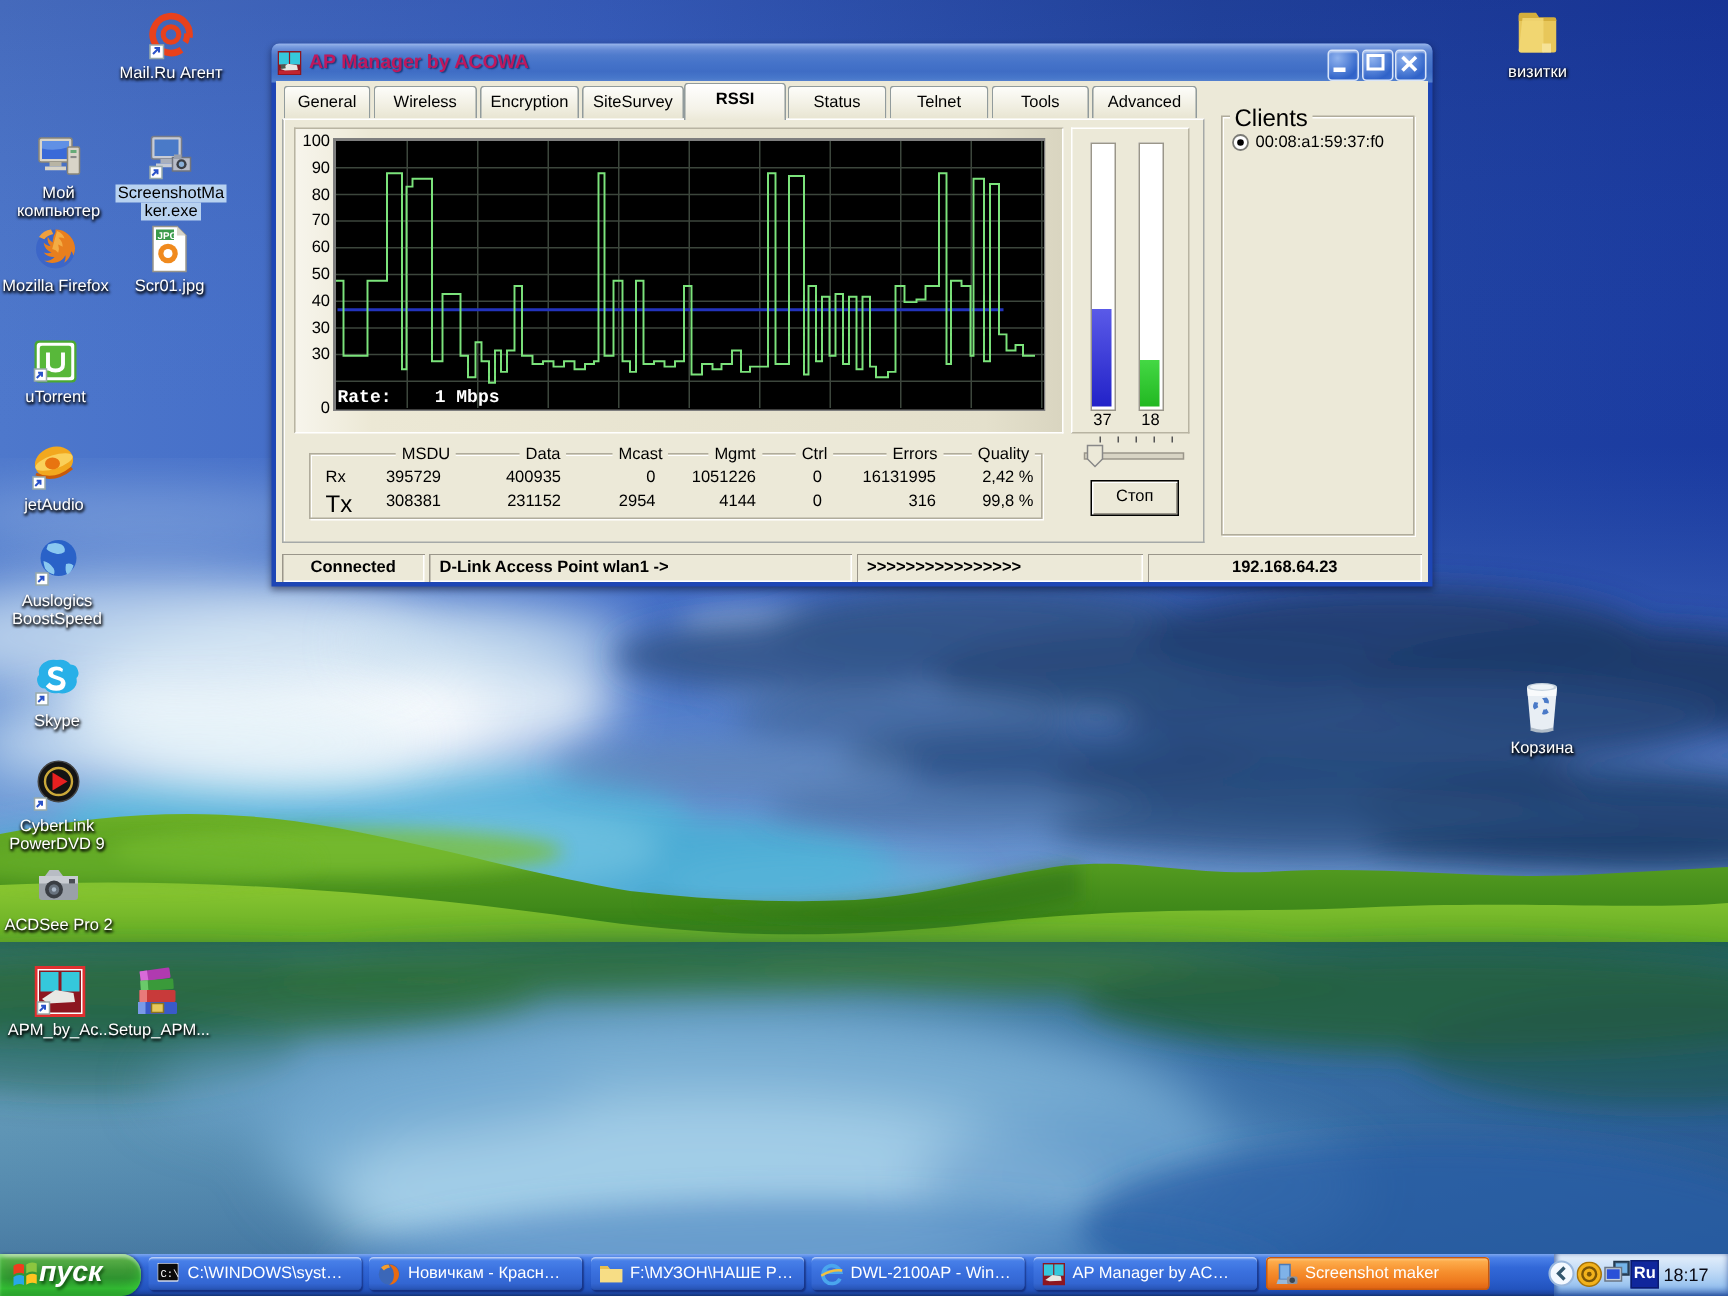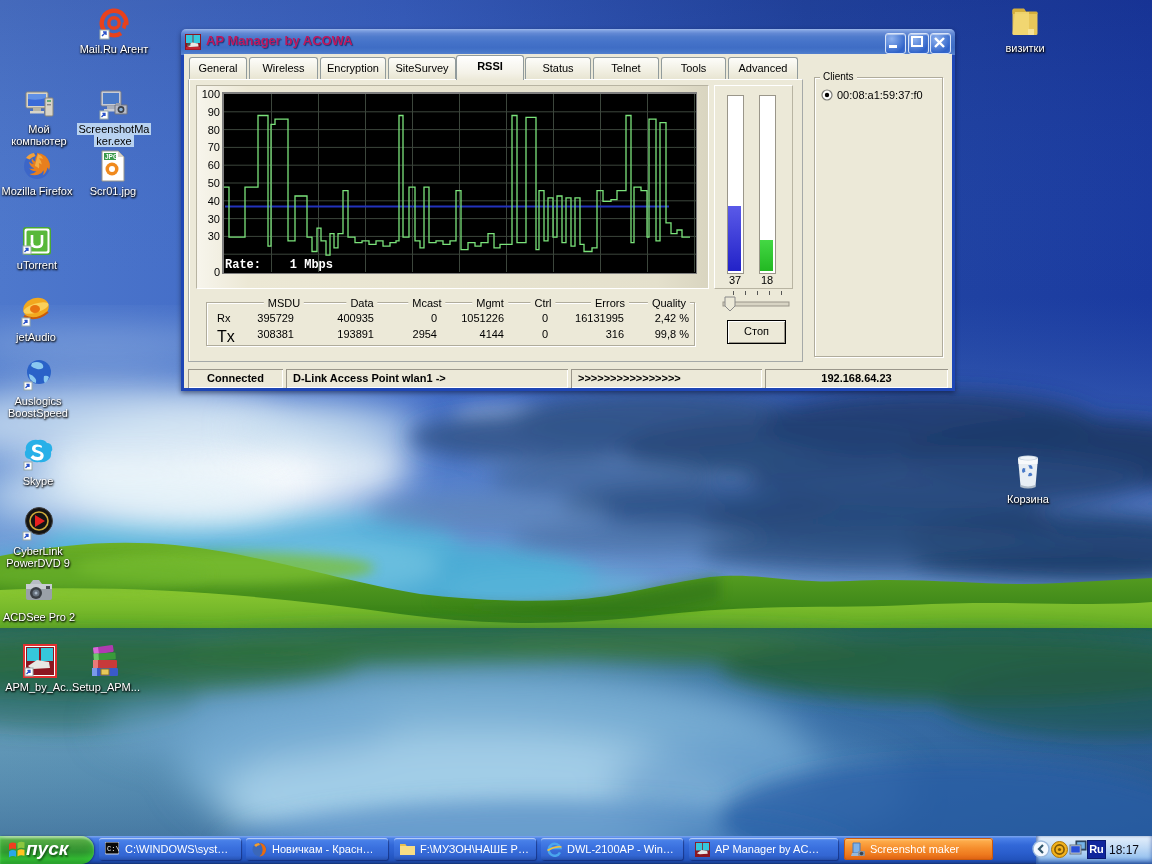--- a/index.html
+++ b/index.html
@@ -440,29 +440,29 @@
  <div class="abs" style="left:36px;top:283px;font-size:11px;">Rx</div>
  <div class="abs num" style="left:23px;top:283px;">395729</div>
  <div class="abs num" style="left:103px;top:283px;">400935</div>
  <div class="abs num" style="left:166px;top:283px;">0</div>
  <div class="abs num" style="left:233px;top:283px;">1051226</div>
  <div class="abs num" style="left:277px;top:283px;">0</div>
  <div class="abs num" style="left:353px;top:283px;">16131995</div>
  <div class="abs num" style="left:418px;top:283px;">2,42 %</div>
  <div class="abs" style="left:36px;top:299px;font-size:16px;">Tx</div>
  <div class="abs num" style="left:23px;top:299px;">308381</div>
- <div class="abs num" style="left:103px;top:299px;">193891</div>
+ <div class="abs num" style="left:103px;top:299px;">231152</div>
  <div class="abs num" style="left:166px;top:299px;">2954</div>
  <div class="abs num" style="left:233px;top:299px;">4144</div>
  <div class="abs num" style="left:277px;top:299px;">0</div>
  <div class="abs num" style="left:353px;top:299px;">316</div>
  <div class="abs num" style="left:418px;top:299px;">99,8 %</div>
 
  <div class="abs grpbox" style="left:633px;top:48px;width:127px;height:278px;"></div>
- <div class="abs" style="left:639px;top:42px;font-size:10px;background:#ece9d8;padding:0 3px;z-index:2;">Clients</div>
+ <div class="abs" style="left:639px;top:42px;font-size:16px;background:#ece9d8;padding:0 3px;z-index:2;">Clients</div>
  <svg class="abs" style="left:640px;top:60px" width="12" height="12" viewBox="0 0 12 12">
   <circle cx="6" cy="6" r="5" fill="#fff" stroke="#7b7b76" stroke-width="1.2"></circle>
   <circle cx="6" cy="6" r="2.2" fill="#000"></circle>
  </svg>
  <div class="abs" style="left:656px;top:60px;font-size:11px;">00:08:a1:59:37:f0</div>
 
  <div class="sbar" style="left:7px;top:340px;width:95px;"><span>Connected</span></div>
  <div class="sbar" style="left:105px;top:340px;width:282px;text-align:left;"><span style="padding-left:7px;">D-Link Access Point wlan1 -&gt;</span></div>
  <div class="sbar" style="left:390px;top:340px;width:191px;text-align:left;"><span style="padding-left:7px;">&gt;&gt;&gt;&gt;&gt;&gt;&gt;&gt;&gt;&gt;&gt;&gt;&gt;&gt;&gt;&gt;</span></div>
  <div class="sbar" style="left:584px;top:340px;width:183px;"><span>192.168.64.23</span></div>

